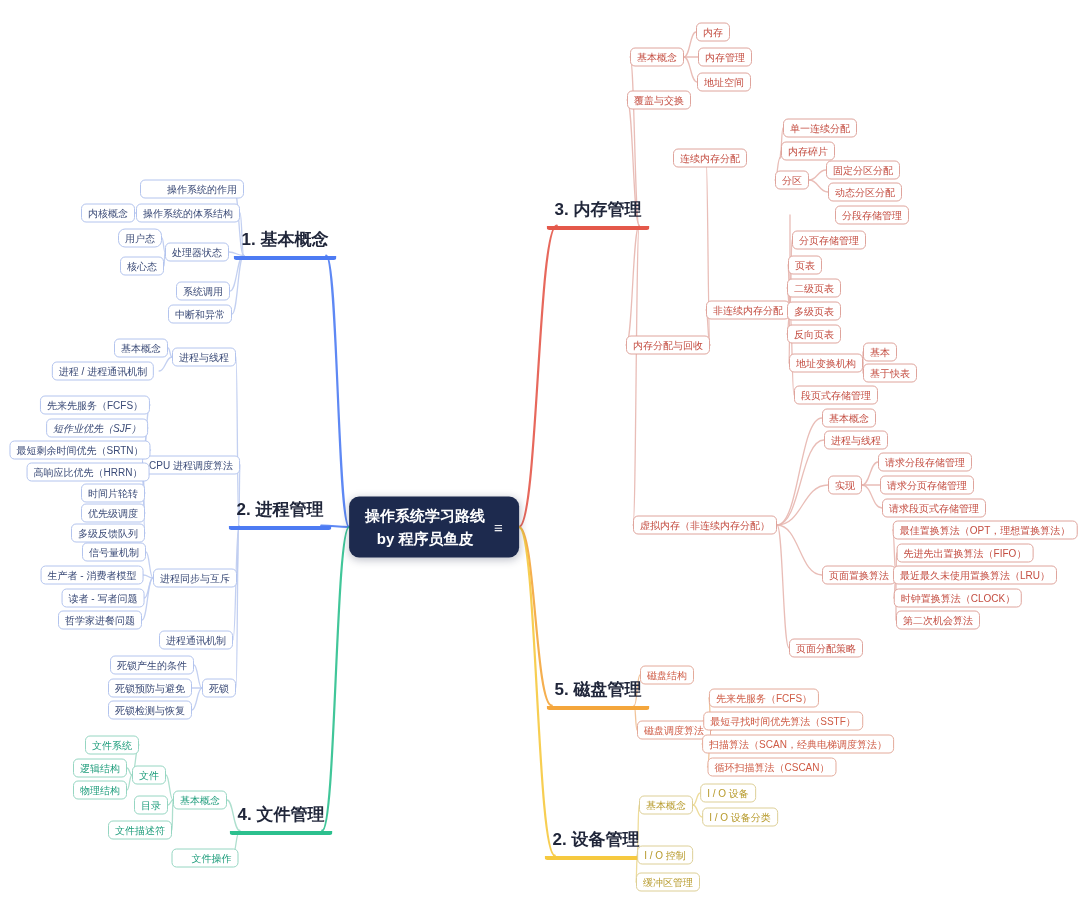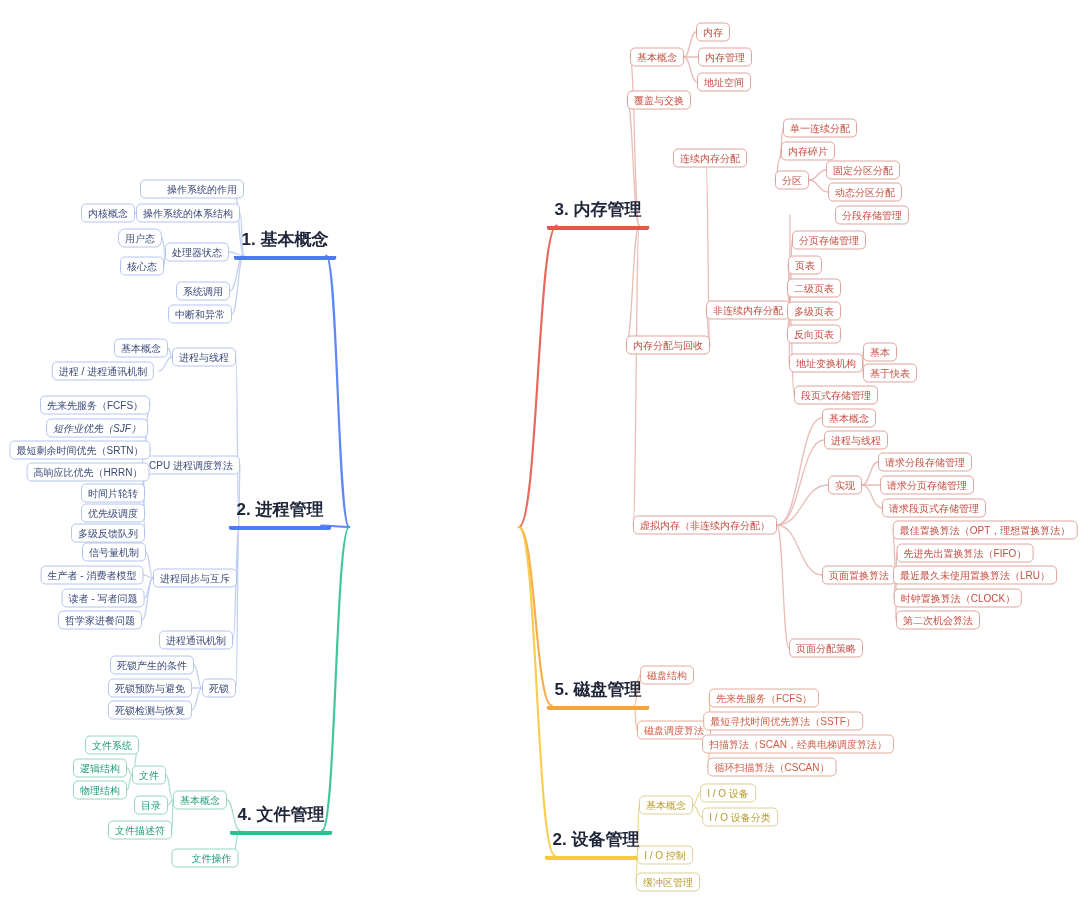--- a/index.html
+++ b/index.html
@@ -106,20 +106,27 @@
       <path d="M239.765625 830.5 C233.3828125 830.5 233.3828125 800 227 800" fill="none" stroke="#a5dbc9" stroke-width="1.3" stroke-linecap="round" stroke-opacity="0.9"></path>
       <path d="M173 800 C169.5 800 169.5 775 166 775" fill="none" stroke="#a5dbc9" stroke-width="1.3" stroke-linecap="round" stroke-opacity="0.9"></path>
       <path d="M132 775 C135.5 775 135.5 745 139 745" fill="none" stroke="#a5dbc9" stroke-width="1.3" stroke-linecap="round" stroke-opacity="0.9"></path>
       <path d="M132 775 C129.5 775 129.5 768 127 768" fill="none" stroke="#a5dbc9" stroke-width="1.3" stroke-linecap="round" stroke-opacity="0.9"></path>
       <path d="M132 775 C129.5 775 129.5 790 127 790" fill="none" stroke="#a5dbc9" stroke-width="1.3" stroke-linecap="round" stroke-opacity="0.9"></path>
       <path d="M173 800 C170.5 800 170.5 805 168 805" fill="none" stroke="#a5dbc9" stroke-width="1.3" stroke-linecap="round" stroke-opacity="0.9"></path>
       <path d="M173 800 C172.5 800 172.5 830 172 830" fill="none" stroke="#a5dbc9" stroke-width="1.3" stroke-linecap="round" stroke-opacity="0.9"></path>
       <path d="M239.765625 830.5 C235.8828125 830.5 235.8828125 858 232 858" fill="none" stroke="#a5dbc9" stroke-width="1.3" stroke-linecap="round" stroke-opacity="0.9"></path>
     </svg>
 
+  <div class="central" id="central" style="left: 434px; top: 527px; background: rgb(29, 42, 78);">
+    <div class="lines">
+      <div>操作系统学习路线</div>
+      <div>by 程序员鱼皮</div>
+    </div>
+    <span class="menu">≡</span>
+  </div>
 <div class="node topic" style="left: 285px; top: 243px; border-bottom-color: rgb(77, 123, 243);">1. 基本概念</div>
     <div class="node leaf" style="left: 192px; top: 189px; color: rgb(58, 74, 119); border-color: rgb(179, 196, 238); padding-left: 26px;">操作系统的作用</div>
     <div class="node leaf" style="left: 188px; top: 213px; color: rgb(58, 74, 119); border-color: rgb(179, 196, 238);">操作系统的体系结构</div>
     <div class="node leaf" style="left: 108px; top: 213px; color: rgb(58, 74, 119); border-color: rgb(179, 196, 238);">内核概念</div>
     <div class="node leaf" style="left: 197px; top: 252px; color: rgb(58, 74, 119); border-color: rgb(179, 196, 238);">处理器状态</div>
     <div class="node leaf" style="left: 140px; top: 238px; color: rgb(58, 74, 119); border-color: rgb(179, 196, 238); border-radius: 7px;">用户态</div>
     <div class="node leaf" style="left: 142px; top: 266px; color: rgb(58, 74, 119); border-color: rgb(179, 196, 238);">核心态</div>
     <div class="node leaf" style="left: 203px; top: 291px; color: rgb(58, 74, 119); border-color: rgb(179, 196, 238);">系统调用</div>
     <div class="node leaf" style="left: 200px; top: 314px; color: rgb(58, 74, 119); border-color: rgb(179, 196, 238);">中断和异常</div>
     <div class="node topic" style="left: 280px; top: 513px; border-bottom-color: rgb(77, 123, 243);">2. 进程管理</div>

